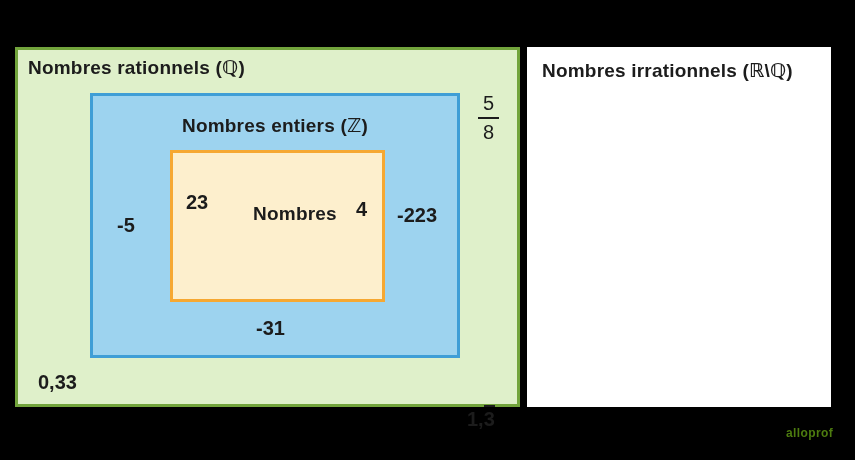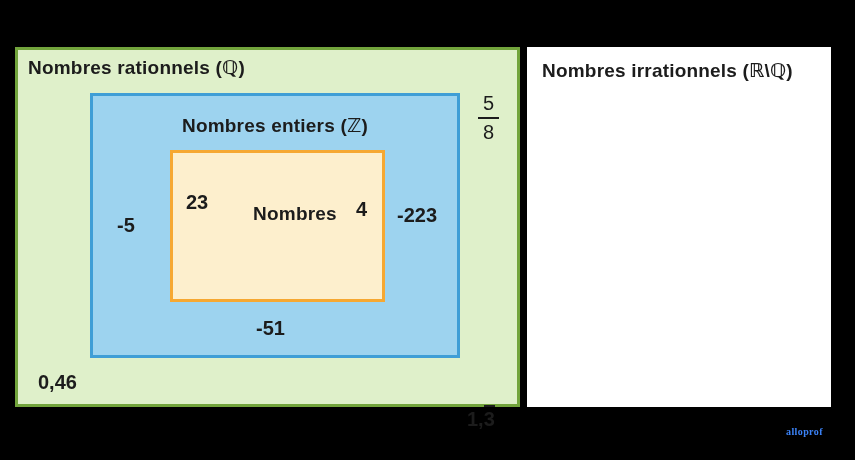--- a/index.html
+++ b/index.html
@@ -72,25 +72,24 @@
     line-height: 1.15;
   }
   #fraction-58 .frac-den {
     display: block;
     padding-top: 2px;
     line-height: 1.15;
   }
   #watermark {
     position: absolute;
     left: 786px; top: 426px;
-    font-size: 10px;
+    font-size: 12px;
     font-weight: bold;
-    color: #3b82f6;
+    color: #4d7c0f;
     letter-spacing: 0.4px;
-    font-family: Liberation Serif, serif;
   }
 </style>
 </head>
 <body>
 
 <div id="canvas">
 
   <div class="box" id="box-rationnels"></div>
 
   <div class="box" id="box-entiers"></div>
@@ -107,28 +106,28 @@
     <span>Nombres</span><br>
   </div>
 
   <div class="set-label" id="label-irrationnels">Nombres irrationnels (ℝ\ℚ)</div>
 
   <div class="num" id="num-23">23</div>
   <div class="num" id="num-4">4</div>
 
   <div class="num" id="num-neg5">-5</div>
   <div class="num" id="num-neg223">-223</div>
-  <div class="num" id="num-neg38">-51</div>
+  <div class="num" id="num-neg38">-31</div>
 
   <div id="fraction-58">
     <span class="frac-num">5</span>
     <span class="frac-den">8</span>
   </div>
 
-  <div class="num" id="num-025">0,46</div>
+  <div class="num" id="num-025">0,33</div>
 
   <div class="num" id="num-13">
     <span>1,</span><span class="repeat-digit">3</span>
   </div>
 
   <div id="watermark">alloprof</div>
 
 </div>
 
 </body></html>

